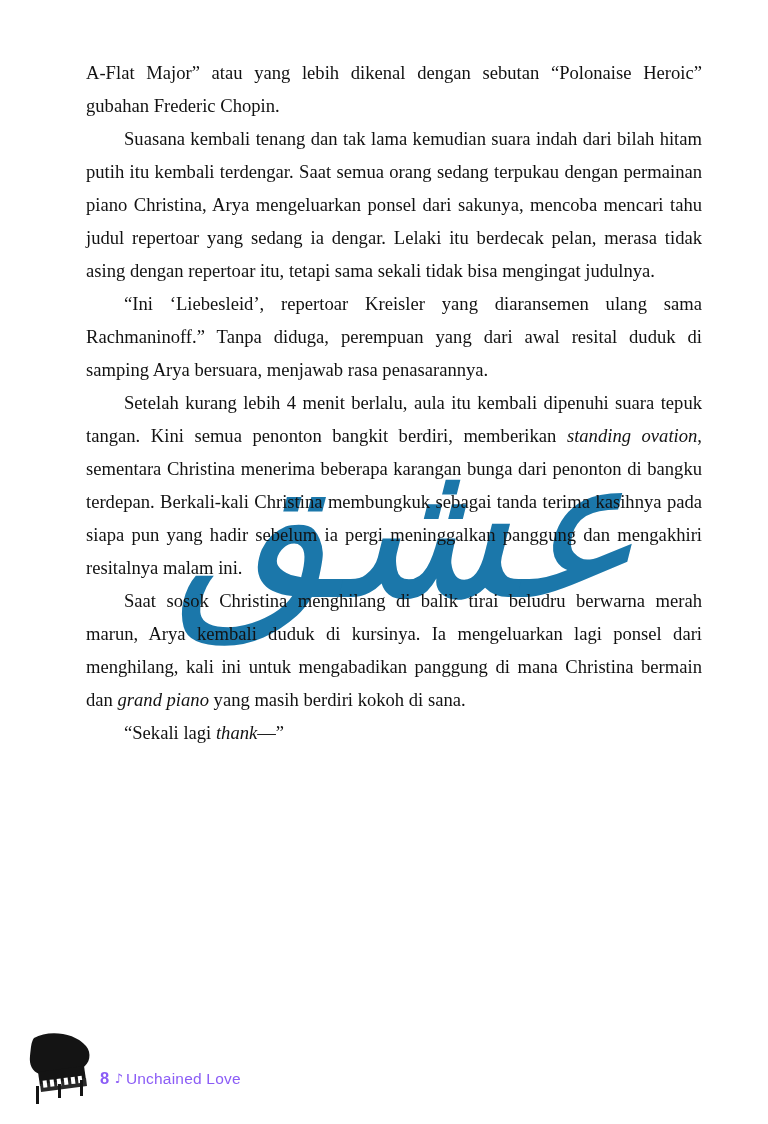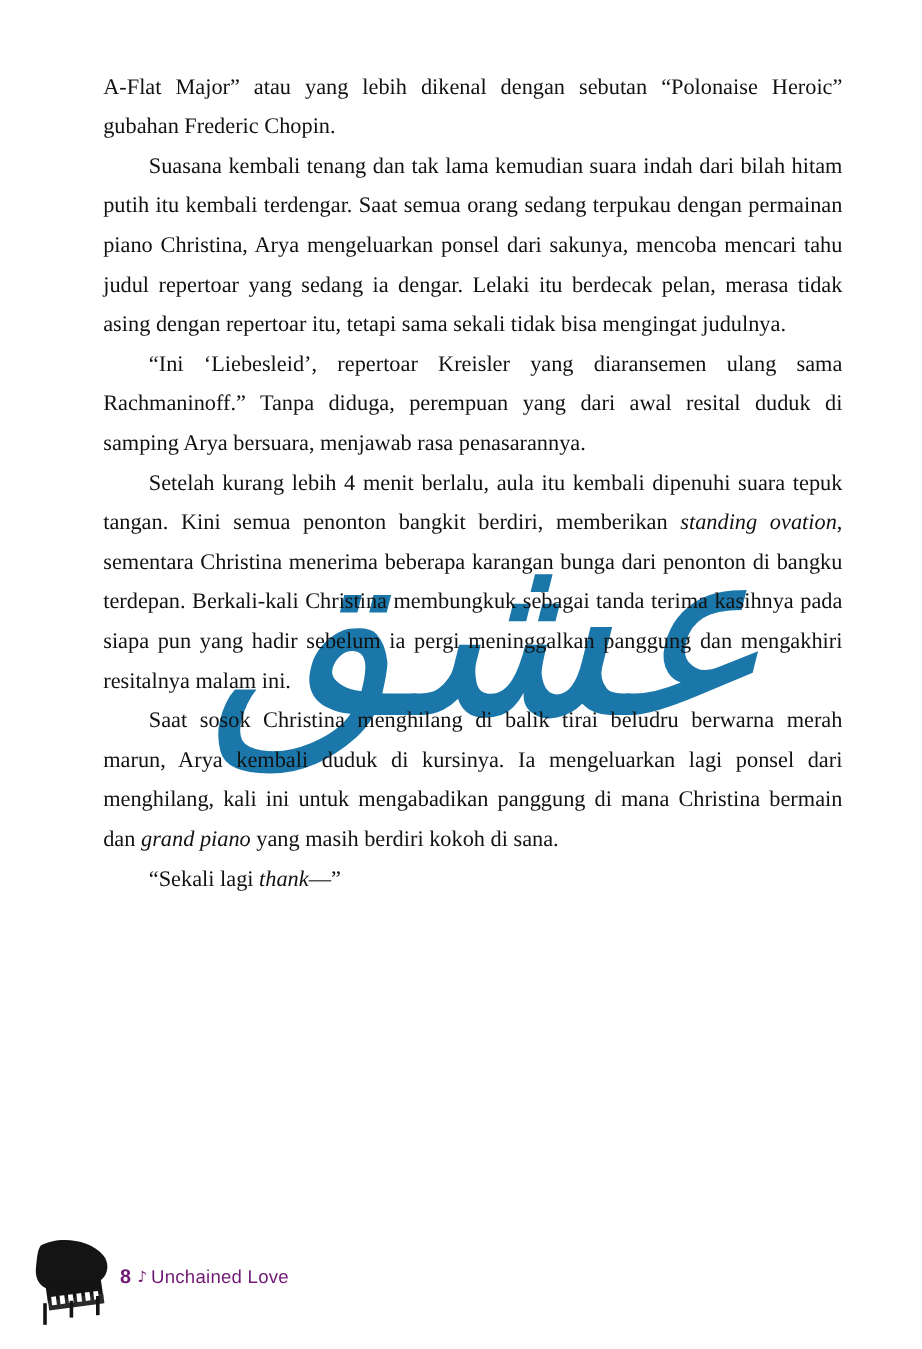--- a/index.html
+++ b/index.html
@@ -84,24 +84,24 @@
     position: absolute;
     left: 26px;
     bottom: 18px;
     width: 72px;
     height: 78px;
   }
 
   .footer-text {
     position: absolute;
     left: 100px;
-    bottom: 50px;
+    bottom: 36px;
     font-family: "Liberation Sans", sans-serif;
     font-size: 15.5px;
-    color: #701a75;
+    color: #8b5cf6;
     letter-spacing: 0.2px;
     white-space: nowrap;
   }
 
   .footer-text .page-num {
     font-weight: bold;
     font-size: 16.5px;
   }
 
   .footer-text .note-glyph {

